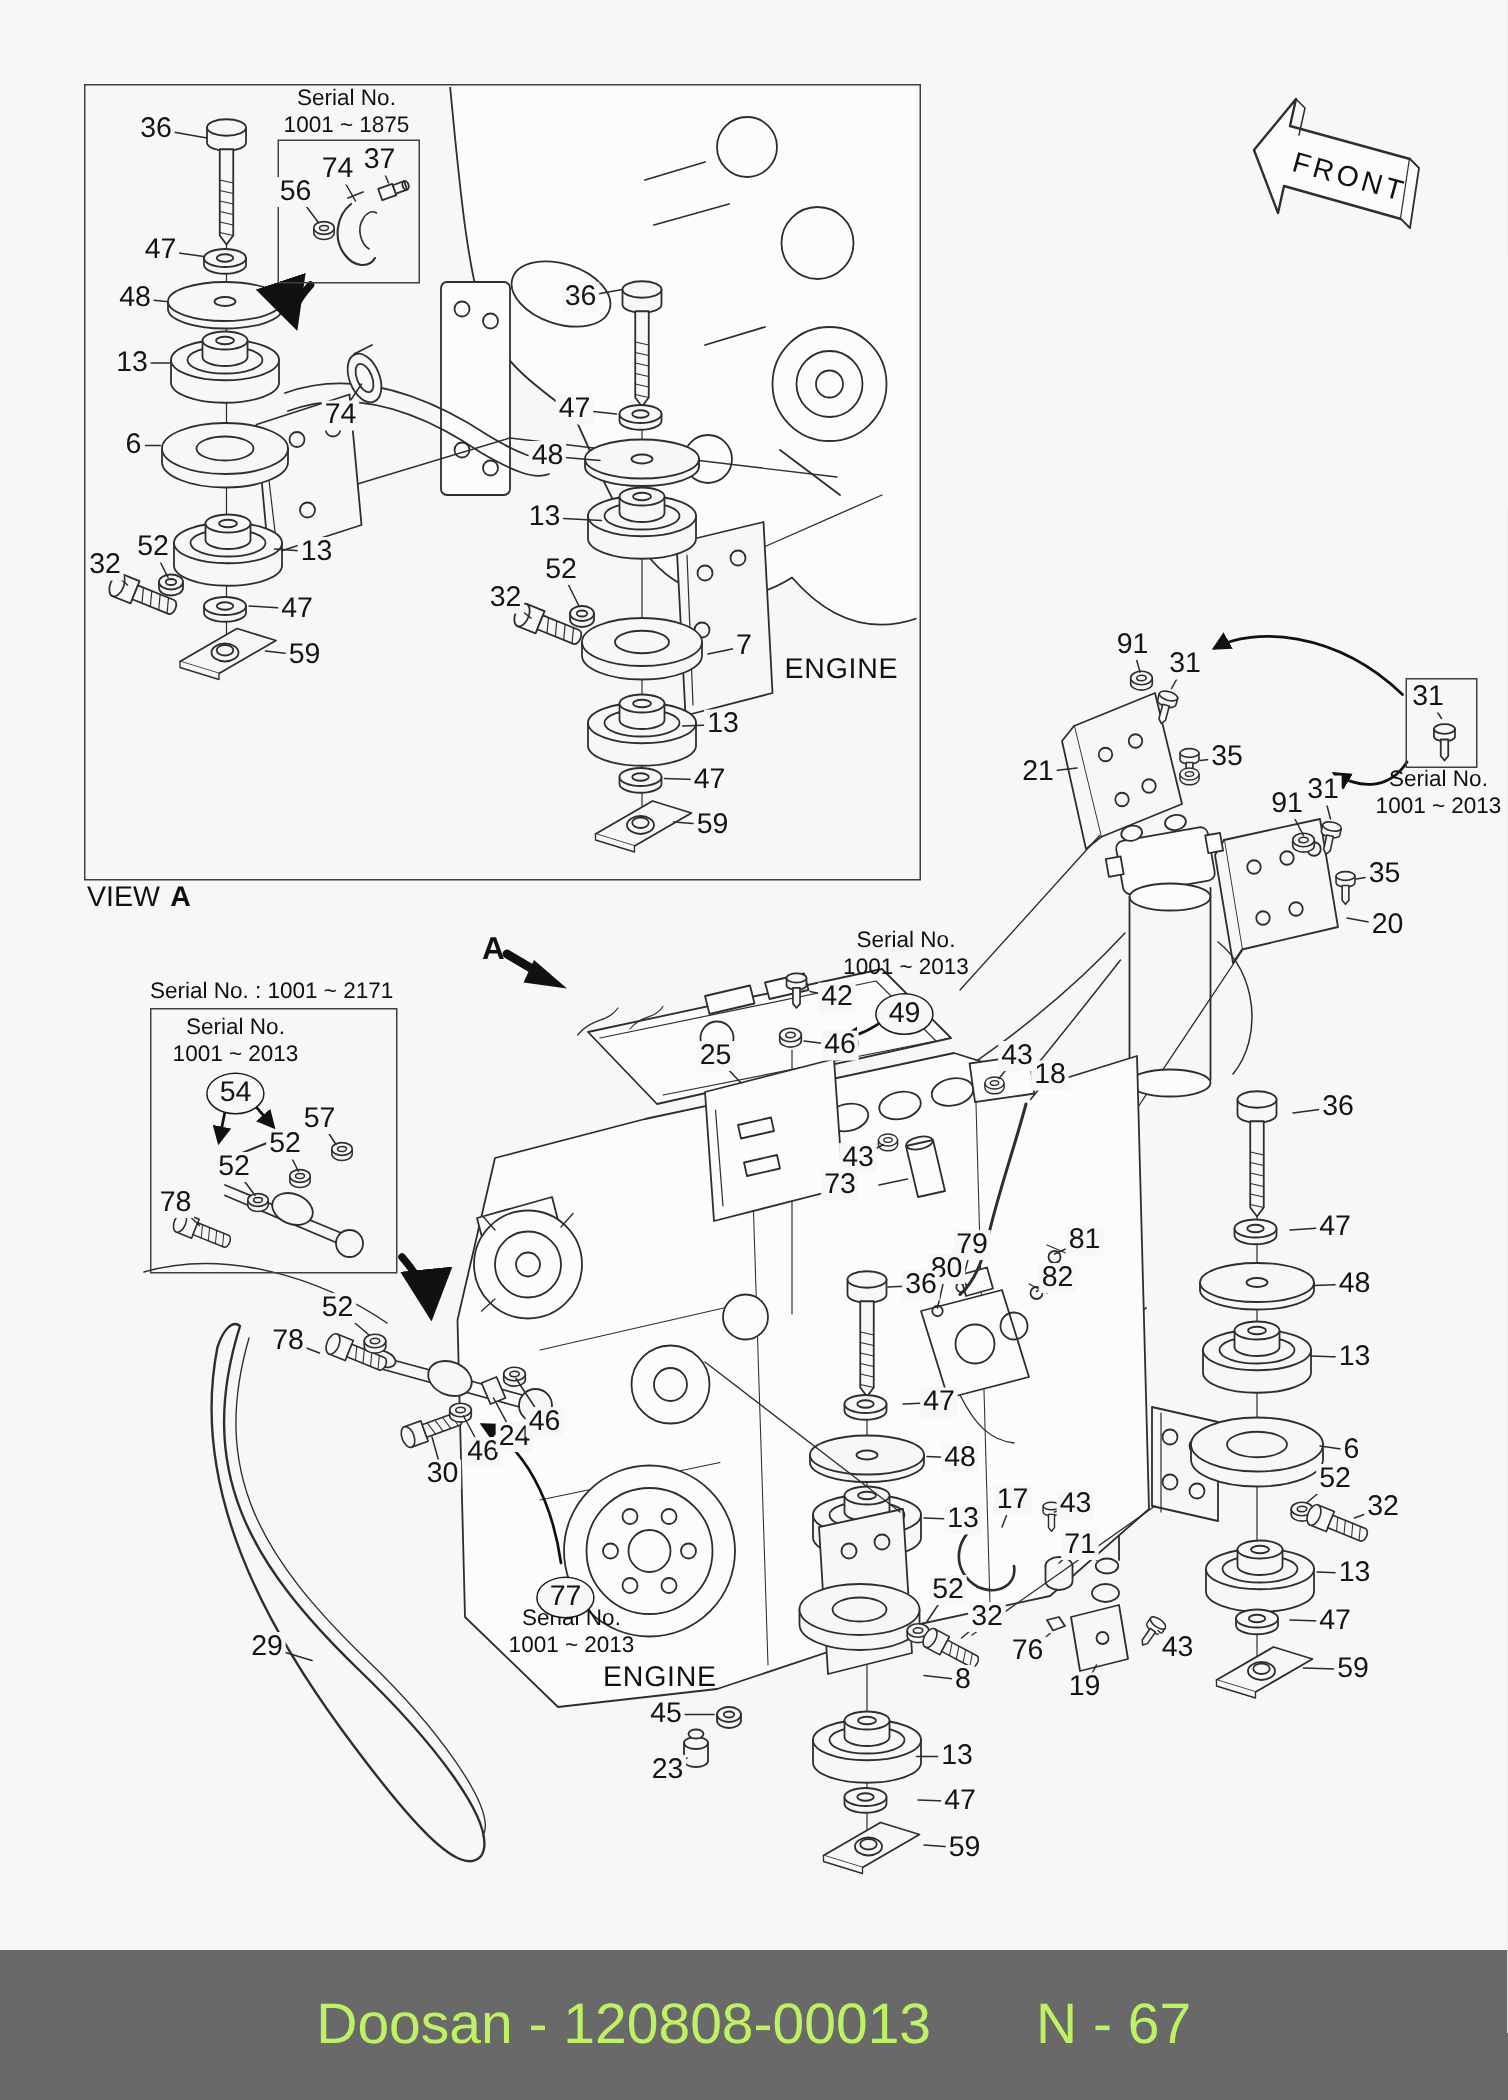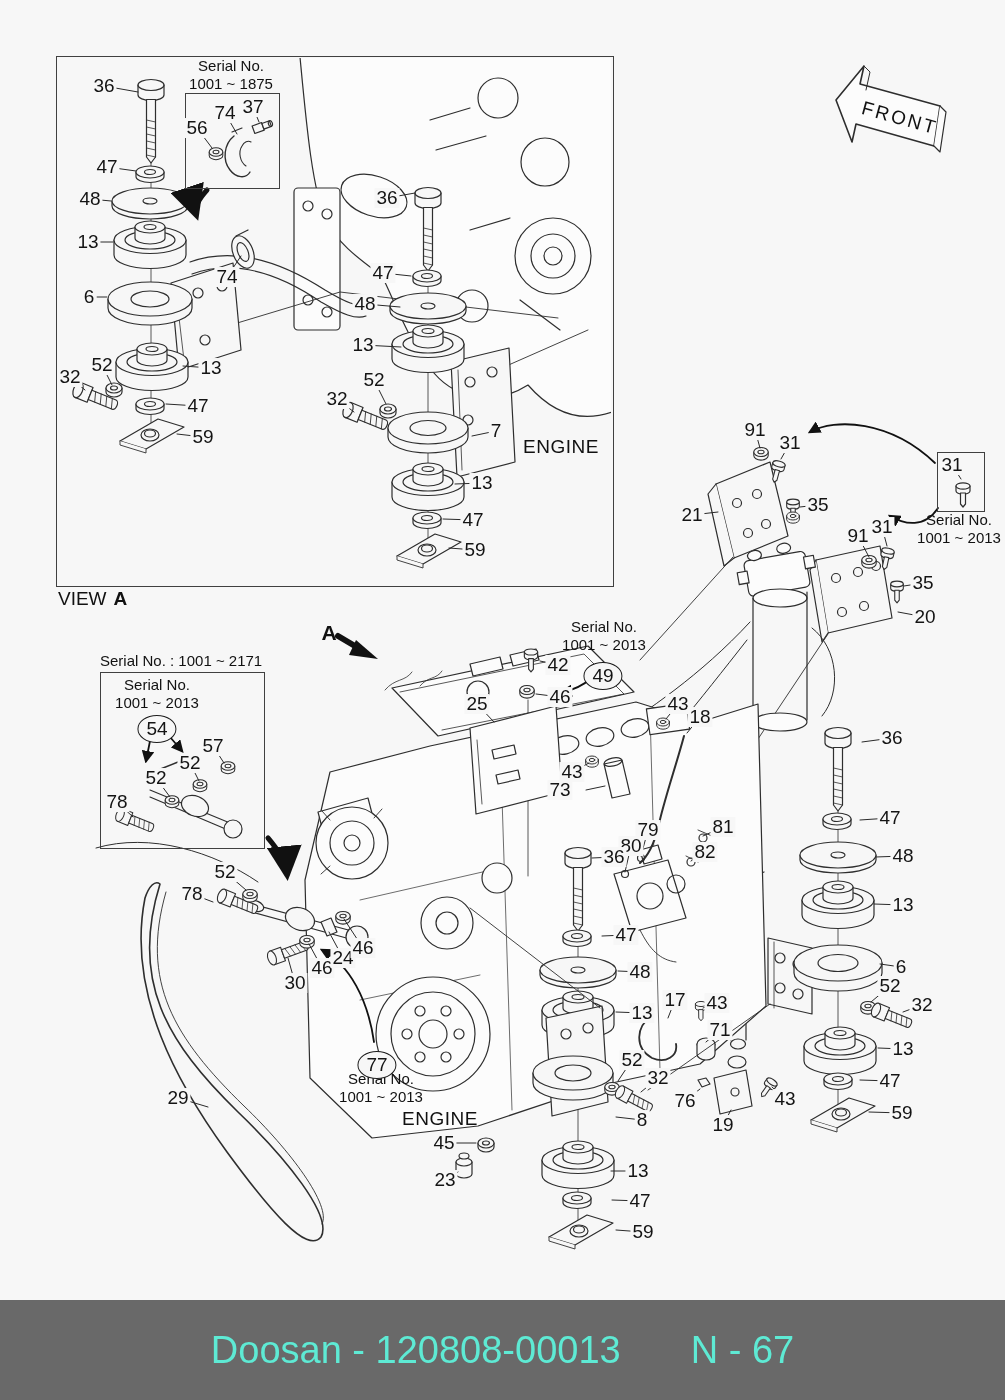--- a/index.html
+++ b/index.html
@@ -15,21 +15,21 @@
            color:#141414;background:#f7f7f7;padding:0 2px;line-height:1.05;
            white-space:nowrap;}
   .callout.circled{border:1.8px solid #1c1c1c;border-radius:50%;padding:3px 8px;margin-top:10px;}
   .engine-label{position:absolute;transform:translate(-50%,-50%);font-size:19px;
                 letter-spacing:.5px;}
   .viewa{position:absolute;left:58px;top:588px;font-size:19px;}
   .viewa b{margin-left:7px;}
   .amark{position:absolute;left:329px;top:633px;transform:translate(-50%,-50%);
          font-size:21px;font-weight:bold;}
   .footer{position:absolute;left:0;top:1300px;width:100%;height:100px;background:#696969;
-          color:#5eead4;display:flex;align-items:center;justify-content:center;gap:70px;
+          color:#bef264;display:flex;align-items:center;justify-content:center;gap:70px;
           font-size:38px;}
 </style>
 </head>
 <body>
 
 <div class="page">
 
 <svg class="art" width="1005" height="1400" viewBox="0 0 1005 1400">
   <defs>
     <marker id="ah" viewBox="0 0 10 10" refX="8" refY="5" markerWidth="7" markerHeight="7" orient="auto-start-reverse">

